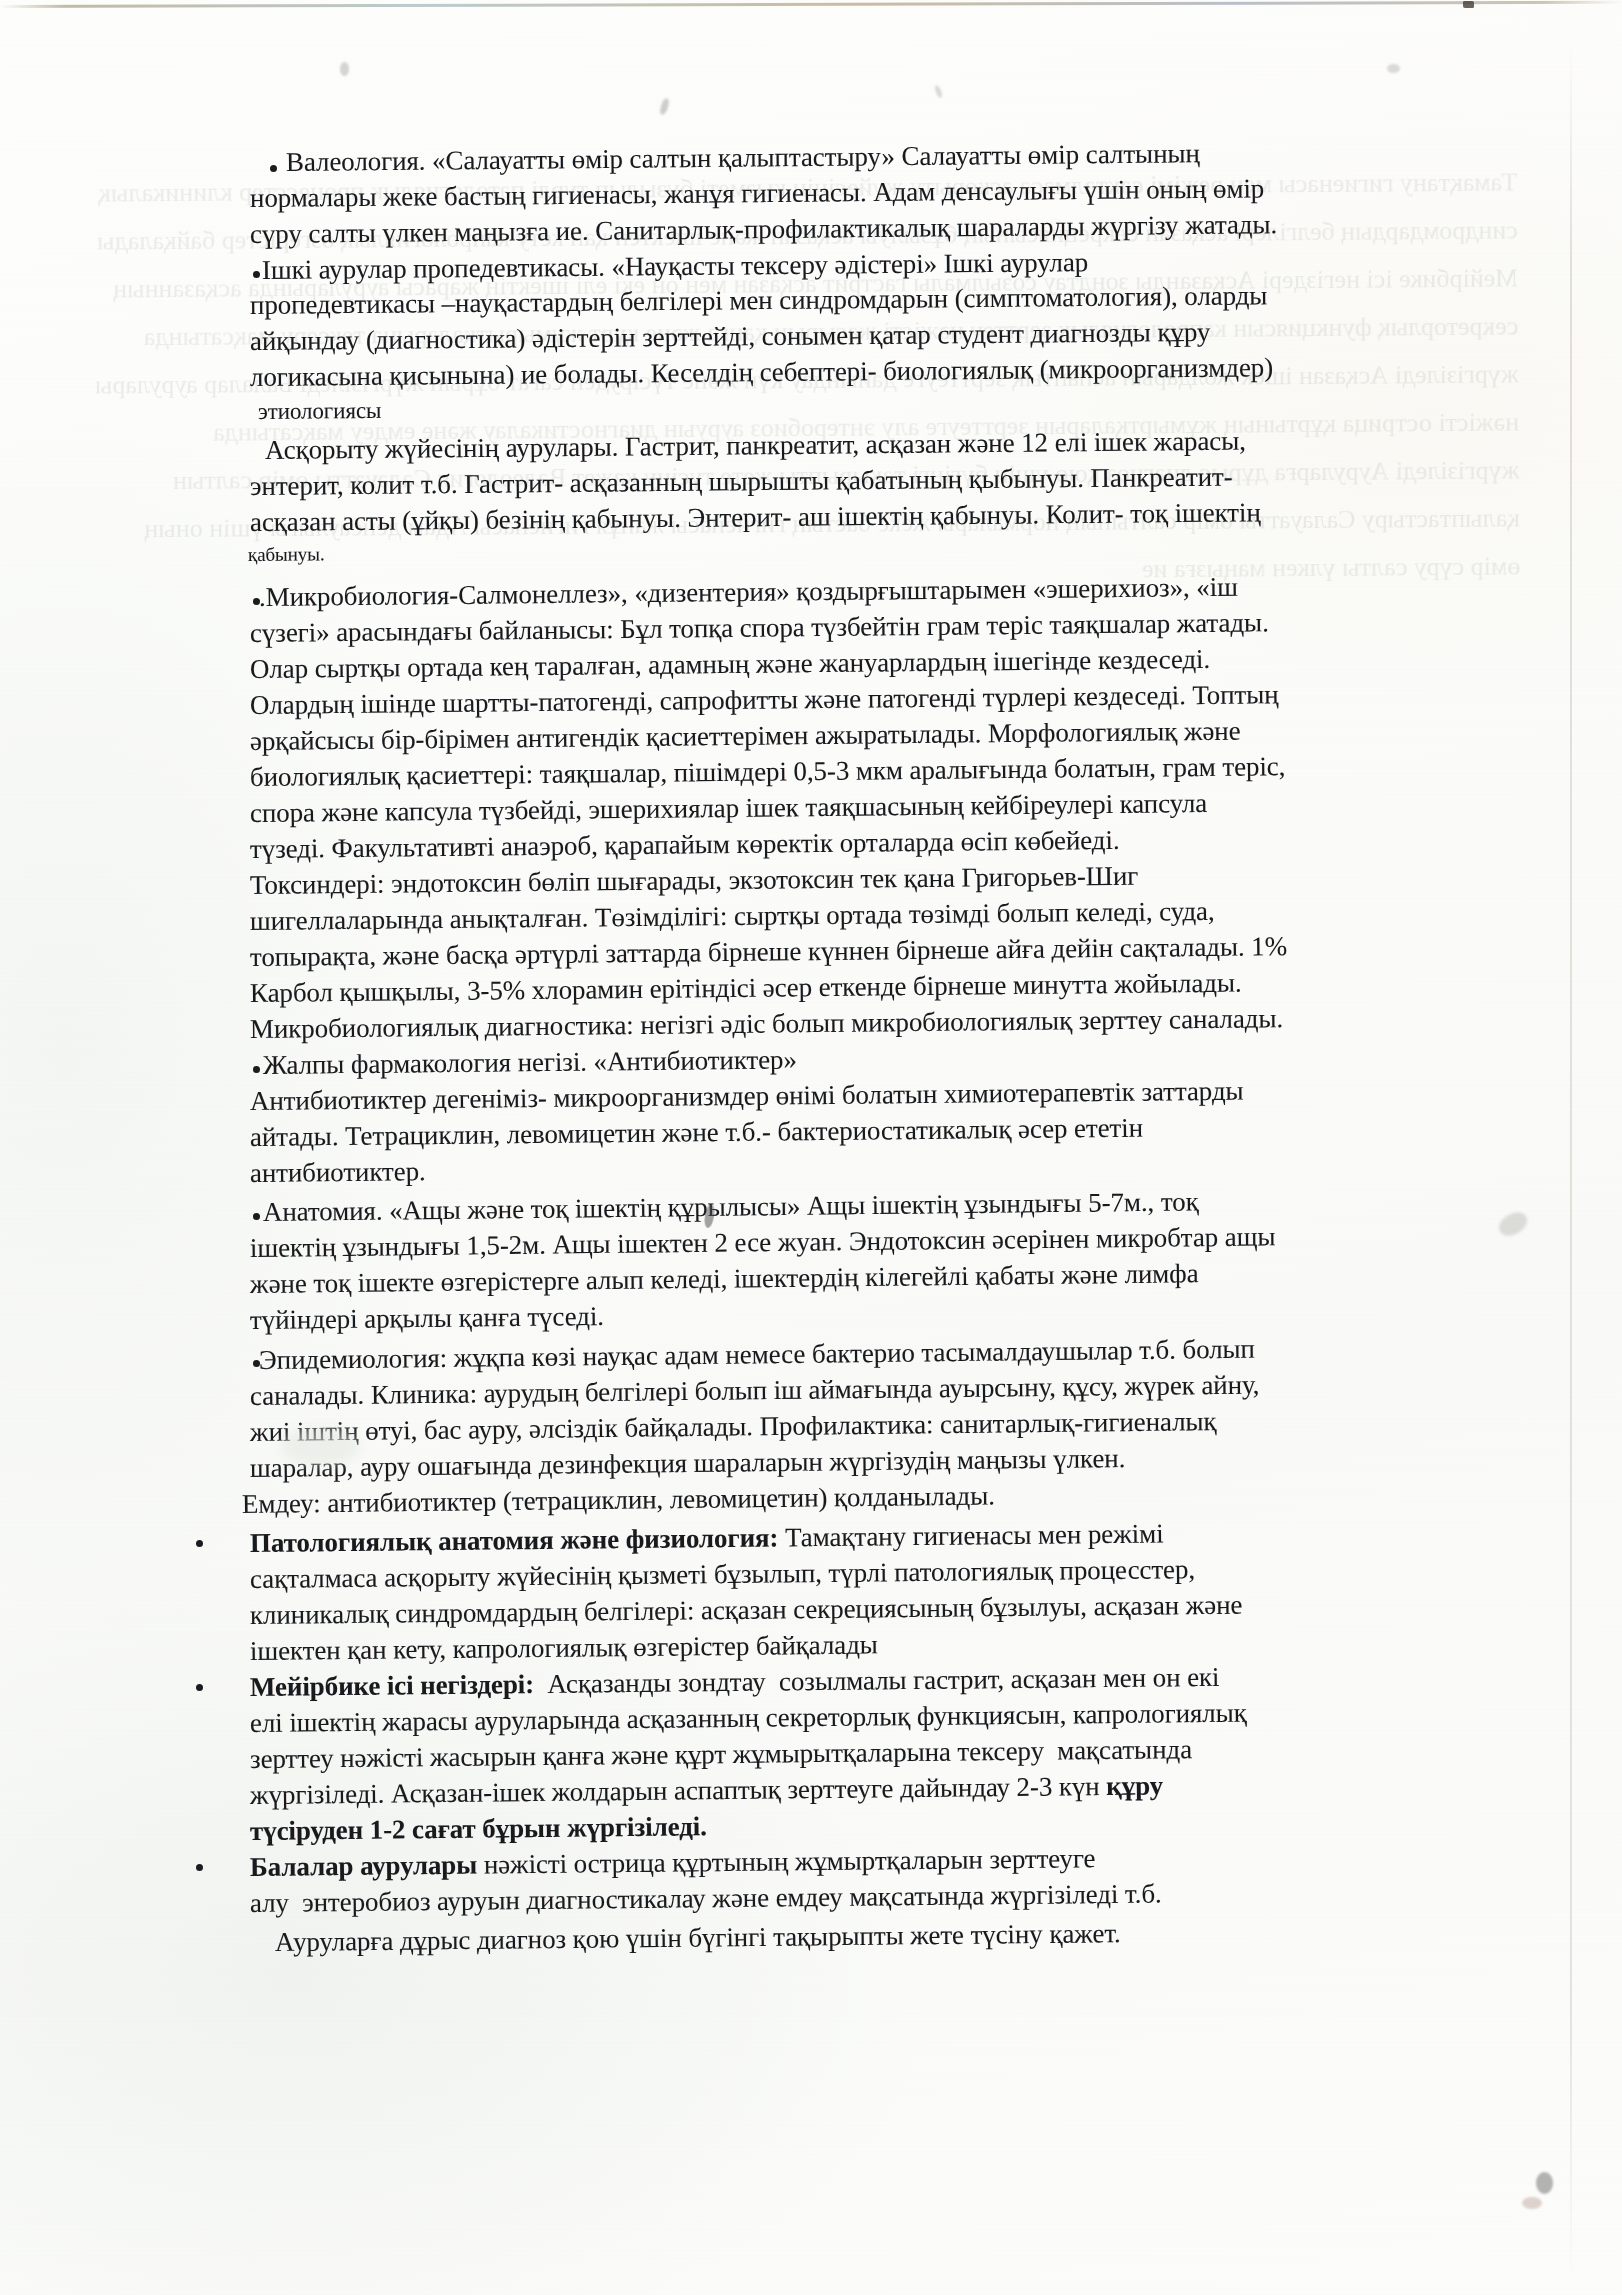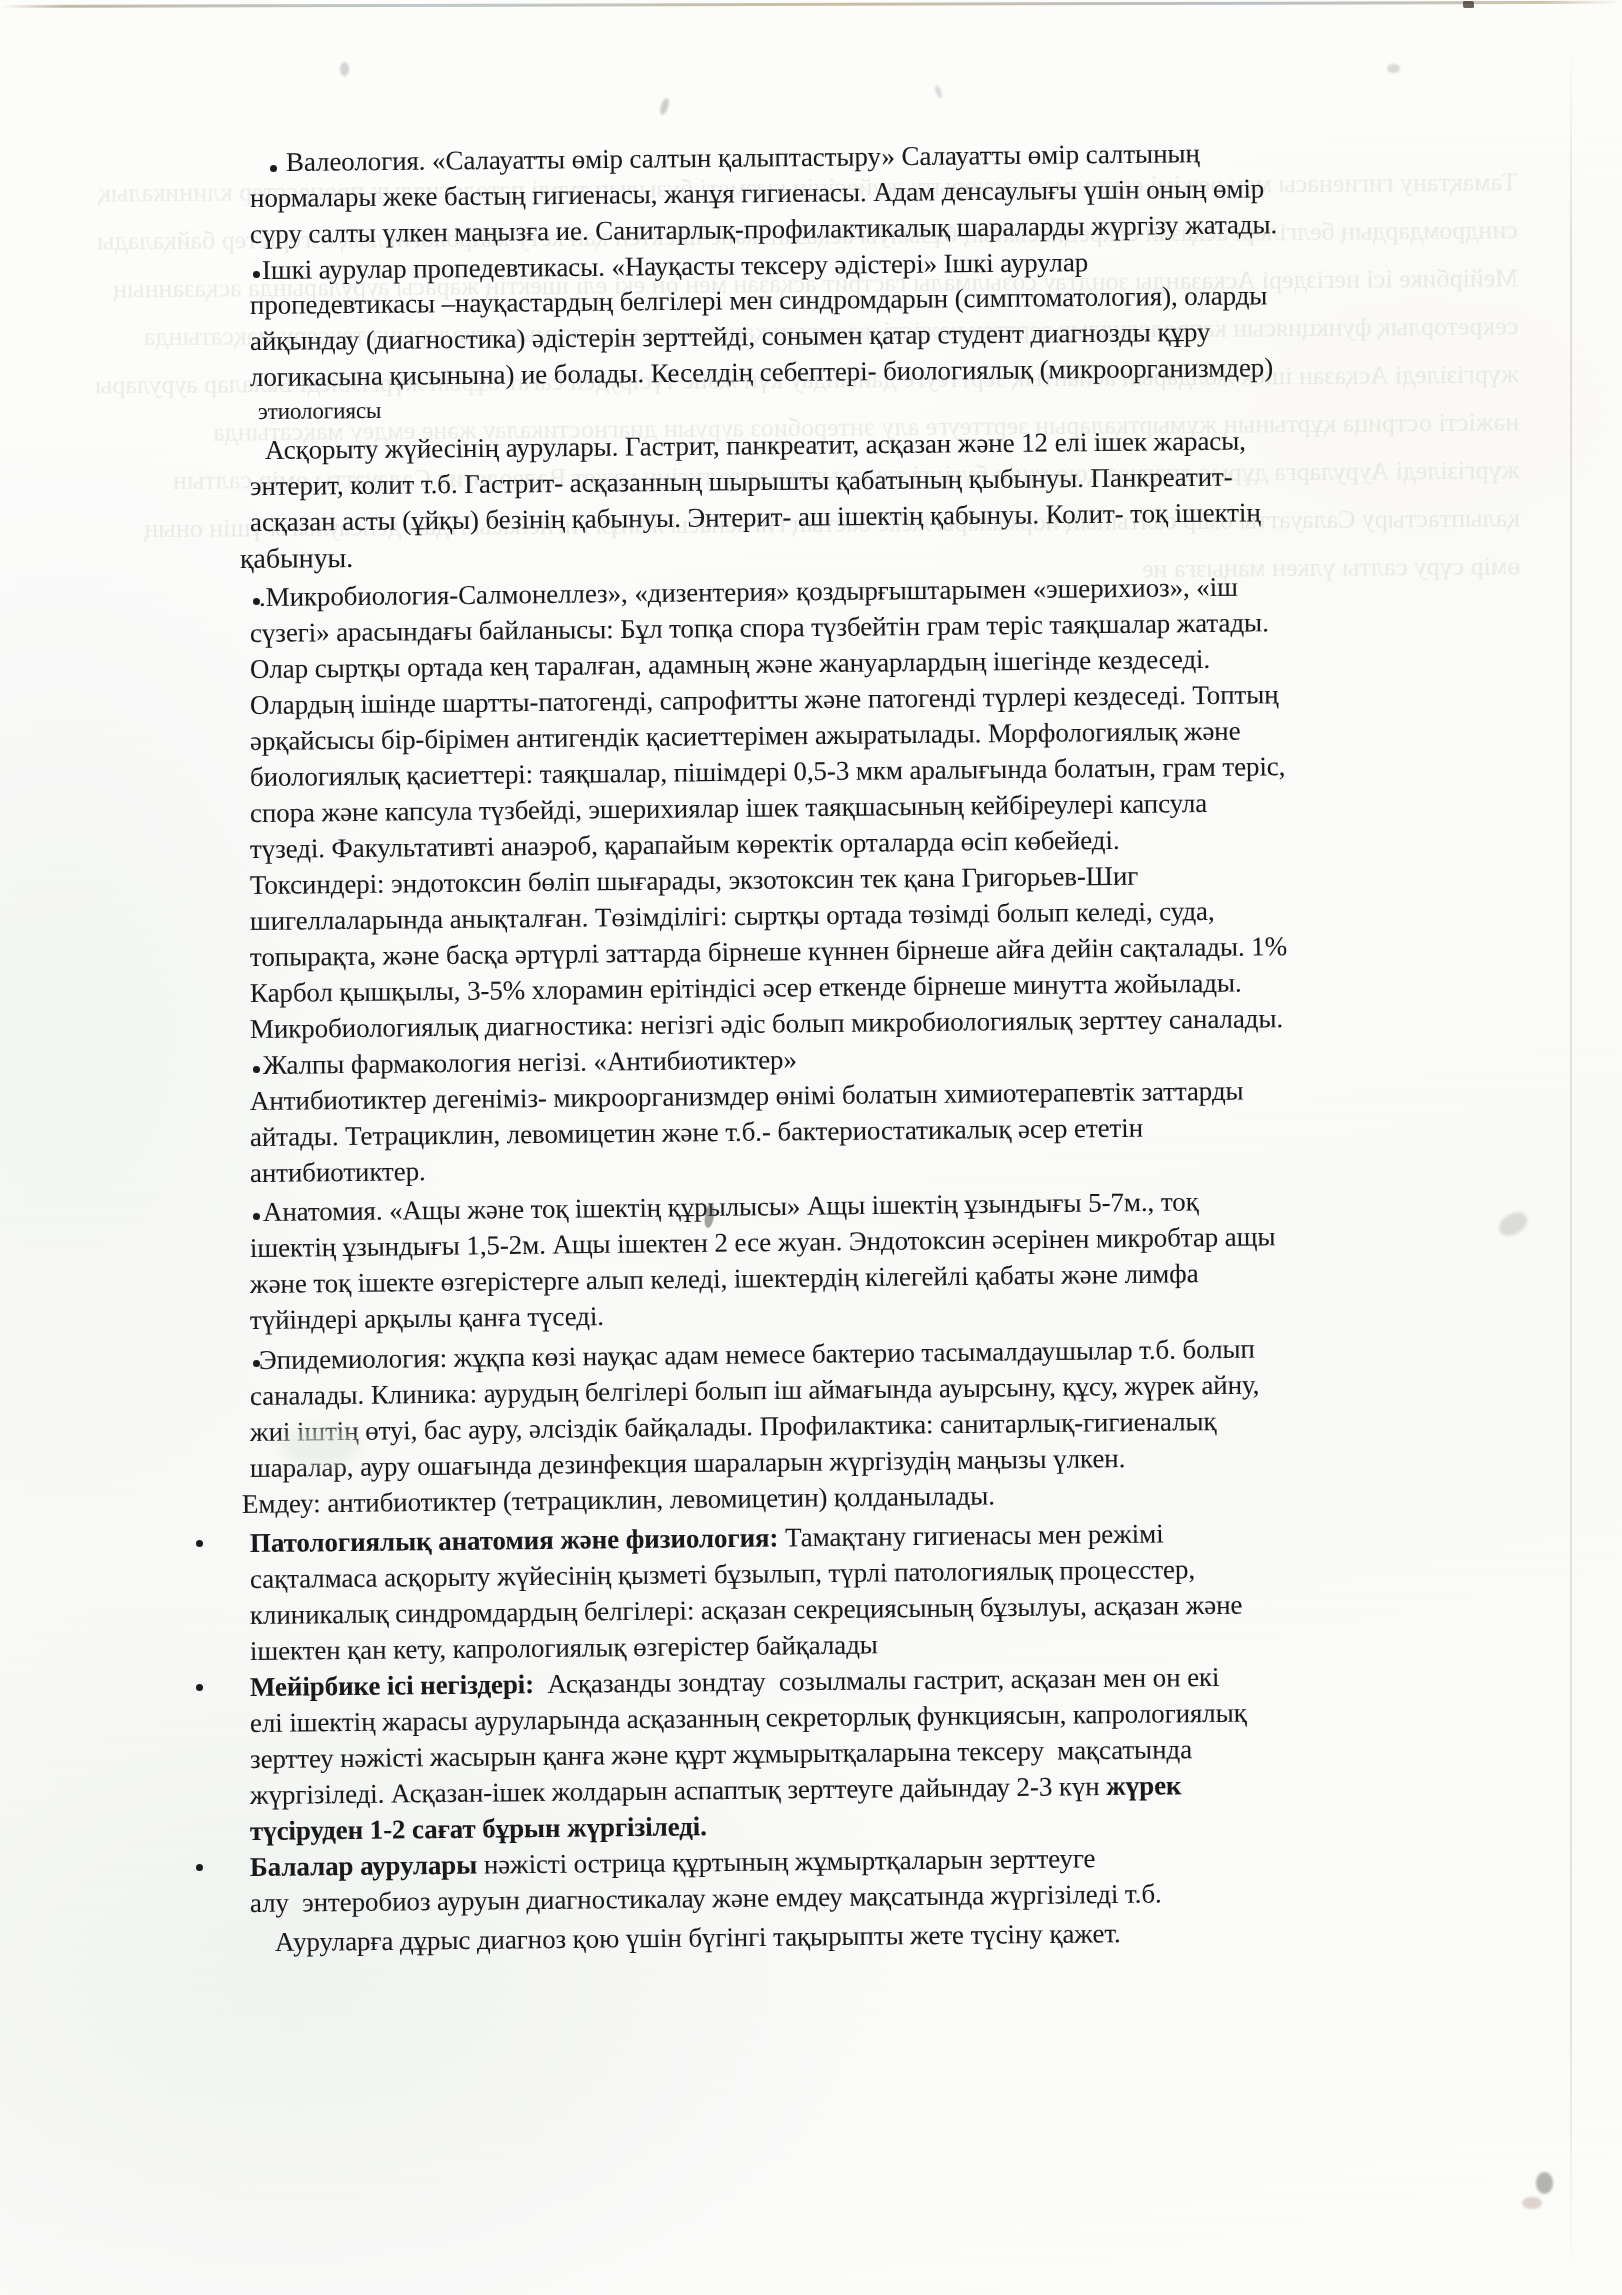--- a/index.html
+++ b/index.html
@@ -144,21 +144,21 @@
       <div class="line" style="left: 250px; top: 221px; font-size: 27px; transform: rotate(-0.55deg);">сүру салты үлкен маңызға ие. Санитарлық-профилактикалық шараларды жүргізу жатады.</div>
       <div class="bullet-dot" style="left: 253px; top: 271px;"></div>
       <div class="line" style="left: 262px; top: 257px; font-size: 27px; transform: rotate(-0.55deg);">Ішкі аурулар пропедевтикасы. «Науқасты тексеру әдістері» Ішкі аурулар</div>
       <div class="line" style="left: 250px; top: 292px; font-size: 27px; transform: rotate(-0.55deg);">пропедевтикасы –науқастардың белгілері мен синдромдарын (симптоматология), оларды</div>
       <div class="line" style="left: 250px; top: 328px; font-size: 27px; transform: rotate(-0.55deg);">айқындау (диагностика) әдістерін зерттейді, сонымен қатар студент диагнозды құру</div>
       <div class="line" style="left: 250px; top: 364px; font-size: 27px; transform: rotate(-0.55deg);">логикасына қисынына) ие болады. Кеселдің себептері- биологиялық (микроорганизмдер)</div>
       <div class="line" style="left: 250px; top: 400px; font-size: 23px; transform: rotate(-0.55deg); margin-left: 8px;">этиологиясы</div>
       <div class="line" style="left: 265px; top: 437px; font-size: 27px; transform: rotate(-0.55deg);">Асқорыту жүйесінің аурулары. Гастрит, панкреатит, асқазан және 12 елі ішек жарасы,</div>
       <div class="line" style="left: 250px; top: 473px; font-size: 27px; transform: rotate(-0.55deg);">энтерит, колит т.б. Гастрит- асқазанның шырышты қабатының қыбынуы. Панкреатит-</div>
       <div class="line" style="left: 250px; top: 509px; font-size: 27px; transform: rotate(-0.55deg);">асқазан асты (ұйқы) безінің қабынуы. Энтерит- аш ішектің қабынуы. Колит- тоқ ішектің</div>
-      <div class="line" style="left: 240px; top: 545px; font-size: 28px; transform: rotate(-0.55deg);">қабынуы.</div>
+      <div class="line" style="left: 248px; top: 545px; font-size: 19px; transform: rotate(-0.55deg);">қабынуы.</div>
       <div class="bullet-dot" style="left: 253px; top: 598px;"></div>
       <div class="line" style="left: 259px; top: 584px; font-size: 27px; transform: rotate(-0.6deg);">.Микробиология-Салмонеллез», «дизентерия» қоздырғыштарымен «эшерихиоз», «іш</div>
       <div class="line" style="left: 250px; top: 620px; font-size: 27px; transform: rotate(-0.6deg);">сүзегі» арасындағы байланысы: Бұл топқа спора түзбейтін грам теріс таяқшалар жатады.</div>
       <div class="line" style="left: 250px; top: 656px; font-size: 27px; transform: rotate(-0.6deg);">Олар сыртқы ортада кең таралған, адамның және жануарлардың ішегінде кездеседі.</div>
       <div class="line" style="left: 250px; top: 692px; font-size: 27px; transform: rotate(-0.6deg);">Олардың ішінде шартты-патогенді, сапрофитты және патогенді түрлері кездеседі. Топтың</div>
       <div class="line" style="left: 250px; top: 728px; font-size: 27px; transform: rotate(-0.6deg);">әрқайсысы бір-бірімен антигендік қасиеттерімен ажыратылады. Морфологиялық және</div>
       <div class="line" style="left: 250px; top: 764px; font-size: 27px; transform: rotate(-0.6deg);">биологиялық қасиеттері: таяқшалар, пішімдері 0,5-3 мкм аралығында болатын, грам теріс,</div>
       <div class="line" style="left: 250px; top: 800px; font-size: 27px; transform: rotate(-0.6deg);">спора және капсула түзбейді, эшерихиялар ішек таяқшасының кейбіреулері капсула</div>
       <div class="line" style="left: 250px; top: 836px; font-size: 27px; transform: rotate(-0.6deg);">түзеді. Факультативті анаэроб, қарапайым көректік орталарда өсіп көбейеді.</div>
       <div class="line" style="left: 250px; top: 872px; font-size: 27px; transform: rotate(-0.6deg);">Токсиндері: эндотоксин бөліп шығарады, экзотоксин тек қана Григорьев-Шиг</div>
@@ -184,21 +184,21 @@
       <div class="line" style="left: 242px; top: 1491px; font-size: 27px; transform: rotate(-0.65deg);">Емдеу: антибиотиктер (тетрациклин, левомицетин) қолданылады.</div>
       <div class="bullet-dot" style="left: 196px; top: 1540px;"></div>
       <div class="line" style="left: 250px; top: 1530px; transform: rotate(-0.6deg);"><span class="b-item">Патологиялық анатомия және физиология:</span><span> Тамақтану гигиенасы мен режімі</span></div>
       <div class="line" style="left: 250px; top: 1566px; transform: rotate(-0.6deg);"><span>сақталмаса асқорыту жүйесінің қызметі бұзылып, түрлі патологиялық процесстер,</span></div>
       <div class="line" style="left: 250px; top: 1602px; transform: rotate(-0.6deg);"><span>клиникалық синдромдардың белгілері: асқазан секрециясының бұзылуы, асқазан және</span></div>
       <div class="line" style="left: 250px; top: 1638px; transform: rotate(-0.6deg);"><span>ішектен қан кету, капрологиялық өзгерістер байқалады</span></div>
       <div class="bullet-dot" style="left: 196px; top: 1684px;"></div>
       <div class="line" style="left: 250px; top: 1674px; transform: rotate(-0.6deg);"><span class="b-item">Мейірбике ісі негіздері:</span><span>  Асқазанды зондтау  созылмалы гастрит, асқазан мен он екі</span></div>
       <div class="line" style="left: 250px; top: 1710px; transform: rotate(-0.6deg);"><span>елі ішектің жарасы ауруларында асқазанның секреторлық функциясын, капрологиялық</span></div>
       <div class="line" style="left: 250px; top: 1746px; transform: rotate(-0.6deg);"><span>зерттеу нәжісті жасырын қанға және құрт жұмырытқаларына тексеру  мақсатында</span></div>
-      <div class="line" style="left: 250px; top: 1782px; transform: rotate(-0.6deg);"><span>жүргізіледі. Асқазан-ішек жолдарын аспаптық зерттеуге дайындау 2-3 күн </span><span class="b-item">жүрек</span></div>
+      <div class="line" style="left: 250px; top: 1782px; transform: rotate(-0.6deg);"><span>жүргізіледі. Асқазан-ішек жолдарын аспаптық зерттеуге дайындау 2-3 күн </span><span class="b-item">құру</span></div>
       <div class="line bold" style="left: 250px; top: 1818px; transform: rotate(-0.6deg);">түсіруден 1-2 сағат бұрын жүргізіледі.</div>
       <div class="bullet-dot" style="left: 196px; top: 1864px;"></div>
       <div class="line" style="left: 250px; top: 1854px; transform: rotate(-0.6deg);"><span class="b-item">Балалар аурулары</span><span> нәжісті острица құртының жұмыртқаларын зерттеуге</span></div>
       <div class="line" style="left: 250px; top: 1890px; transform: rotate(-0.6deg);"><span>алу  энтеробиоз ауруын диагностикалау және емдеу мақсатында жүргізіледі т.б.</span></div>
       <div class="line" style="left: 275px; top: 1929px; transform: rotate(-0.6deg);">Ауруларға дұрыс диагноз қою үшін бүгінгі тақырыпты жете түсіну қажет.</div>
     </div>
 
   <div id="scan-top-edge"></div>
   <div id="scan-top-speck"></div>
   <div id="scan-right-edge"></div>

